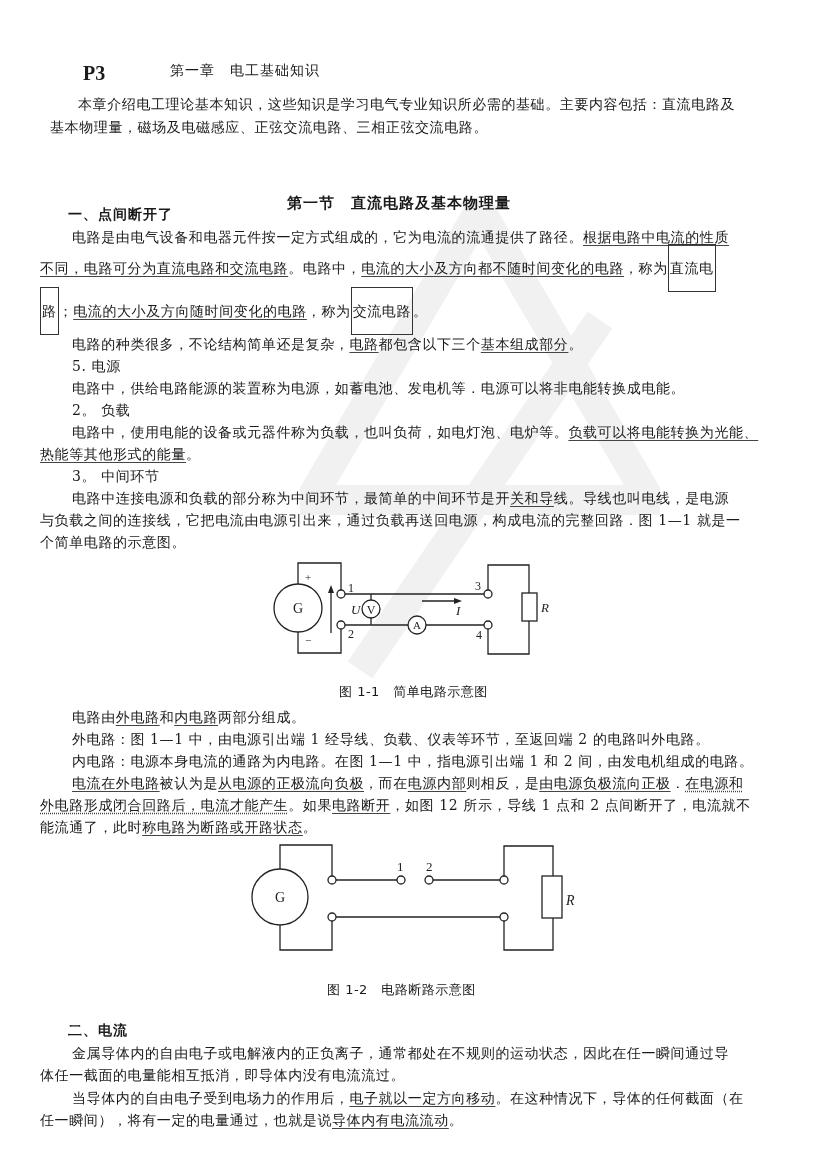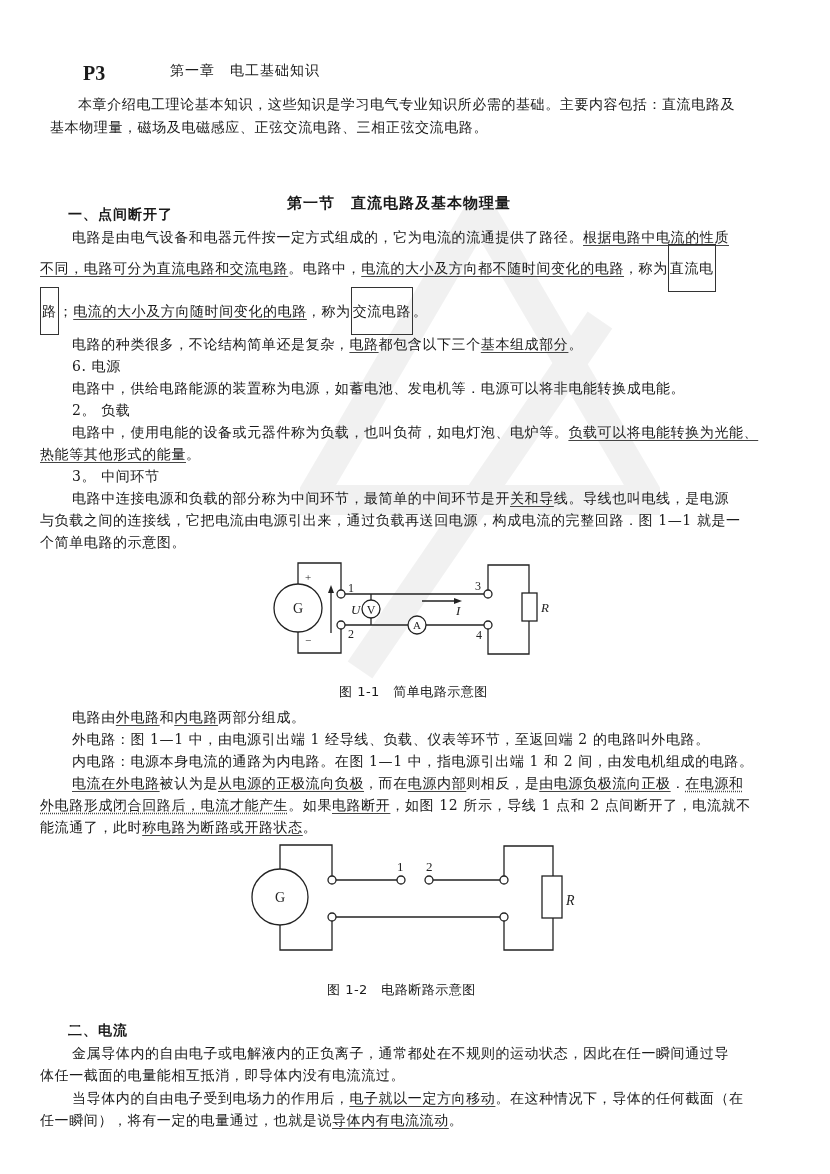--- a/index.html
+++ b/index.html
@@ -46,21 +46,21 @@
     <span class="u">不同，电路可分为直流电路和交流电路</span><span>。电路中，</span><span class="u">电流的大小及方向都不随时间变化的电路</span><span>，称为</span><span class="box">直流电</span>
   </div>
   <div class="abs txt" style="left:40px; top:303px;">
     <span class="box">路</span><span>；</span><span class="u">电流的大小及方向随时间变化的电路</span><span>，称为</span><span class="box">交流电路</span><span>。</span>
   </div>
 
   <div class="abs txt" style="left:72px; top:336px;">
     <span>电路的种类很多，不论结构简单还是复杂，</span><span class="u">电路</span><span>都包含以下三个</span><span class="u">基本组成部分</span><span>。</span>
   </div>
 
-  <div class="abs txt" style="left:72px; top:358px;">6. 电源</div>
+  <div class="abs txt" style="left:72px; top:358px;">5. 电源</div>
   <div class="abs txt" style="left:72px; top:380px;">电路中，供给电路能源的装置称为电源，如蓄电池、发电机等．电源可以将非电能转换成电能。</div>
 
   <div class="abs txt" style="left:72px; top:402px;">2。 负载</div>
   <div class="abs txt" style="left:72px; top:424px;">
     <span>电路中，使用电能的设备或元器件称为负载，也叫负荷，如电灯泡、电炉等。</span><span class="u">负载可以将电能转换为光能、</span>
   </div>
   <div class="abs txt" style="left:40px; top:446px;">
     <span class="u">热能等其他形式的能量</span><span>。</span>
   </div>
 

